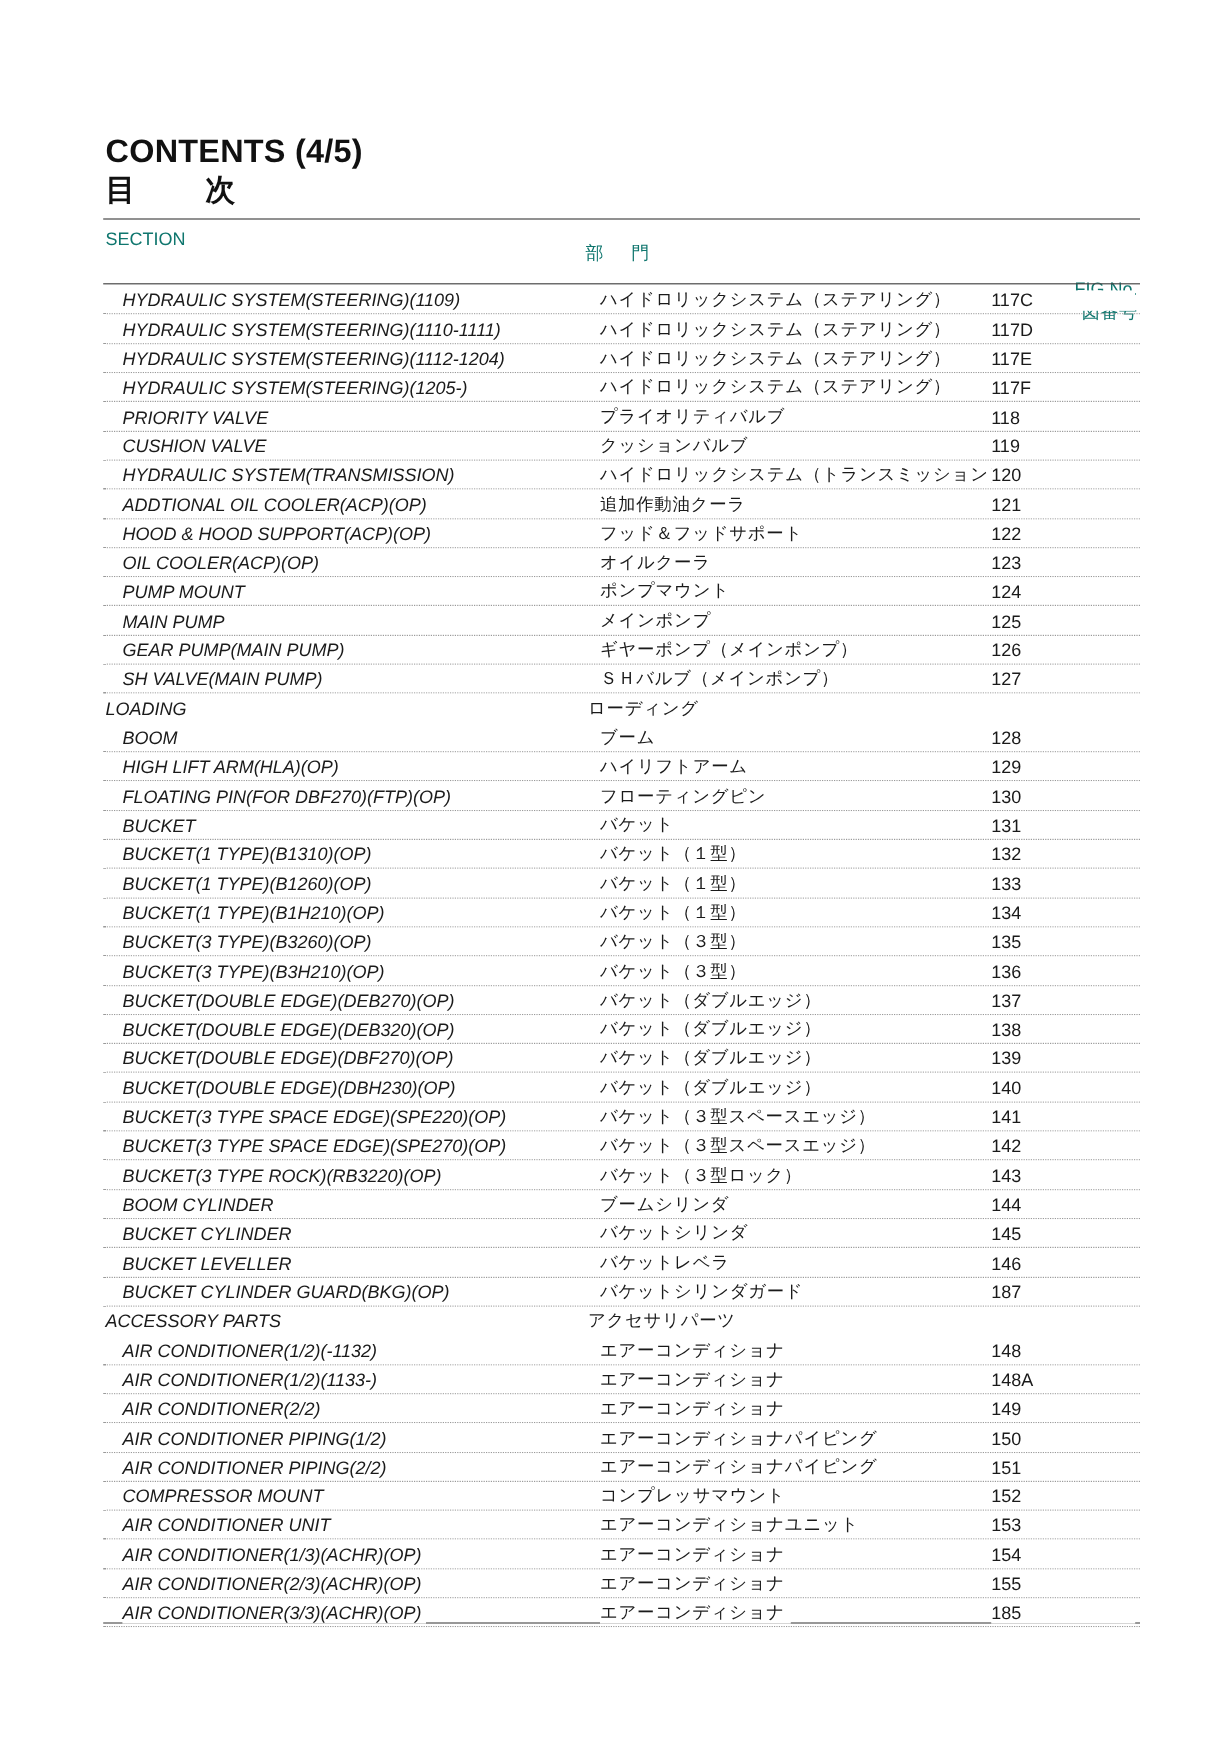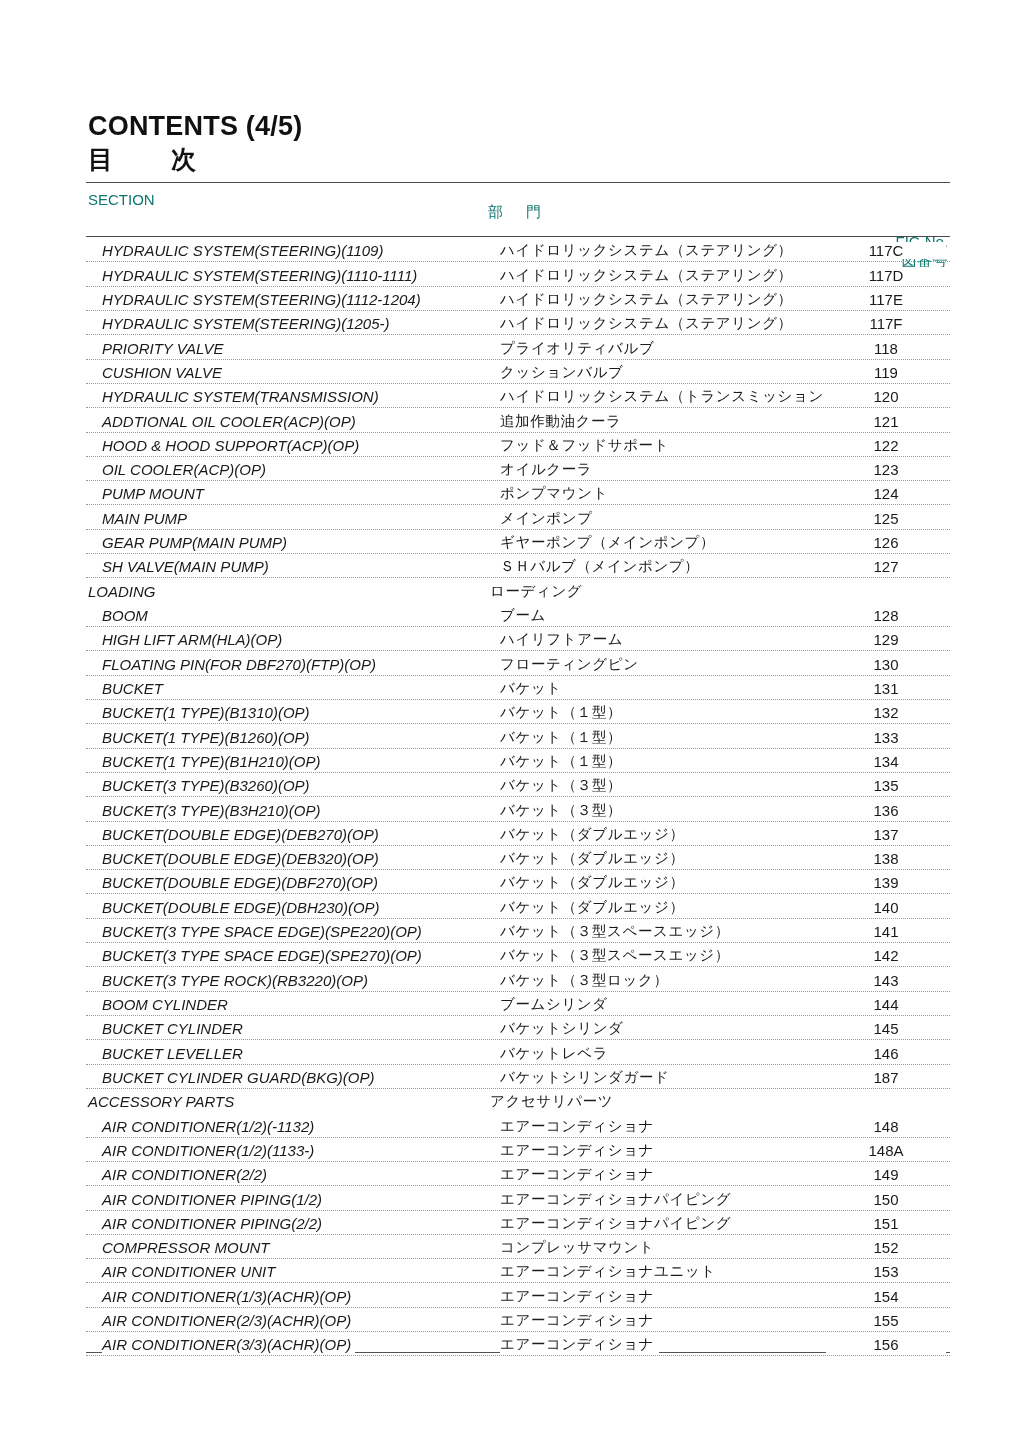--- a/index.html
+++ b/index.html
@@ -124,21 +124,21 @@
     letter-spacing: 0.6px;
     background: #fff;
     padding-right: 5px;
     z-index: 2;
   }
   .cell-fig {
     position: absolute;
     right: 4px;
     bottom: 3px;
     width: 120px;
-    text-align: center;
+    text-align: left;
     font-size: 15px;
     line-height: 17px;
     white-space: nowrap;
     background: #fff;
     z-index: 2;
   }
   
   .lvl-0 .cell-en { left: 2px; margin-top: 25px; }
   .lvl-0 .cell-jp { left: 404px; }
   .lvl-1 .cell-en { left: 16px; }
@@ -440,18 +440,18 @@
       <div class="row lvl-1">
         <div class="leader"></div>
         <div class="cell-en">AIR CONDITIONER(2/3)(ACHR)(OP)</div>
         <div class="cell-jp">エアーコンディショナ</div>
         <div class="cell-fig">155</div>
       </div>
       <div class="row lvl-1">
         <div class="leader"></div>
         <div class="cell-en">AIR CONDITIONER(3/3)(ACHR)(OP)</div>
         <div class="cell-jp">エアーコンディショナ</div>
-        <div class="cell-fig">156</div>
+        <div class="cell-fig">185</div>
       </div>
     </div>
 
   <div class="bottom-rule"></div>
 </div>
 
 </body></html>

